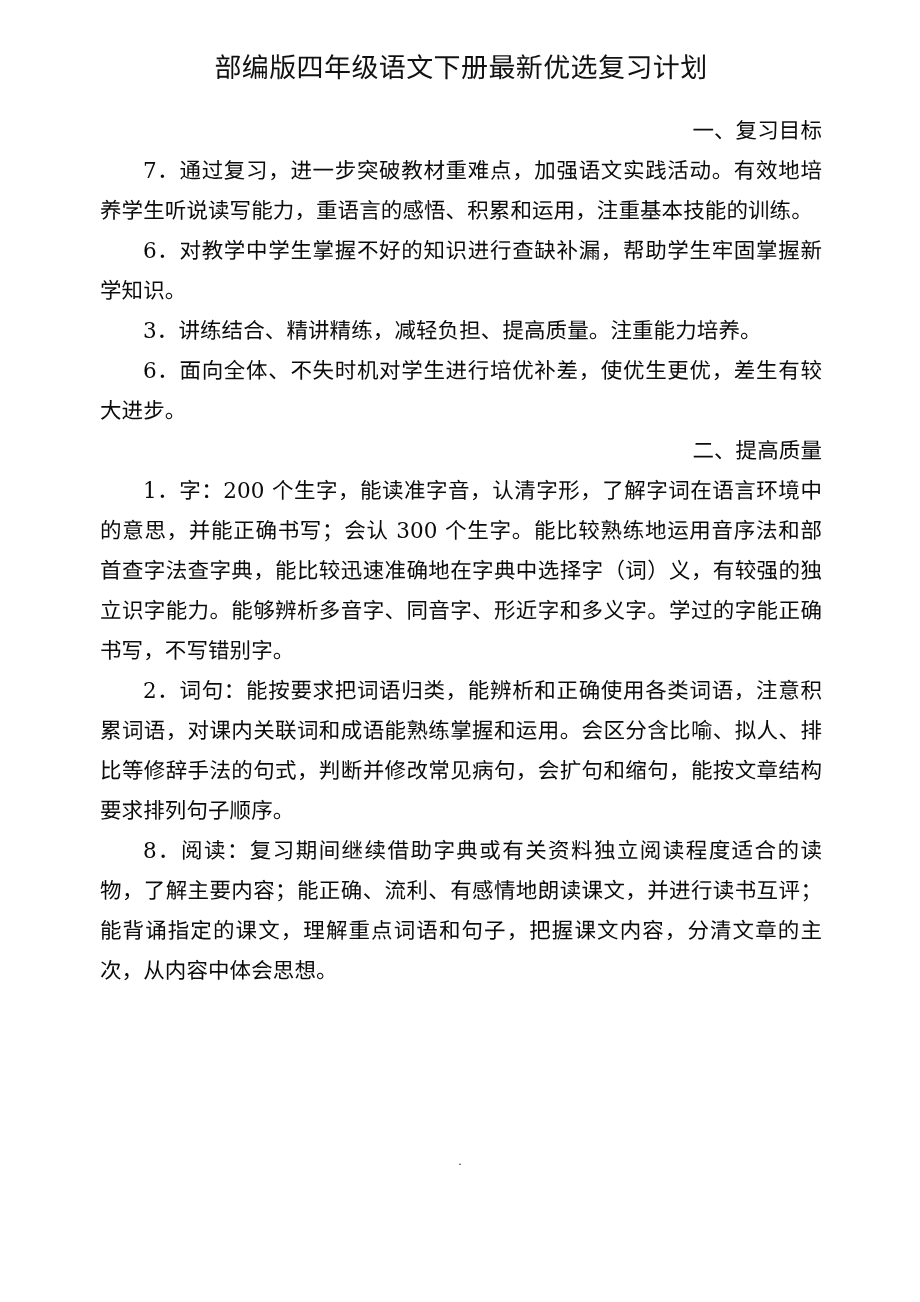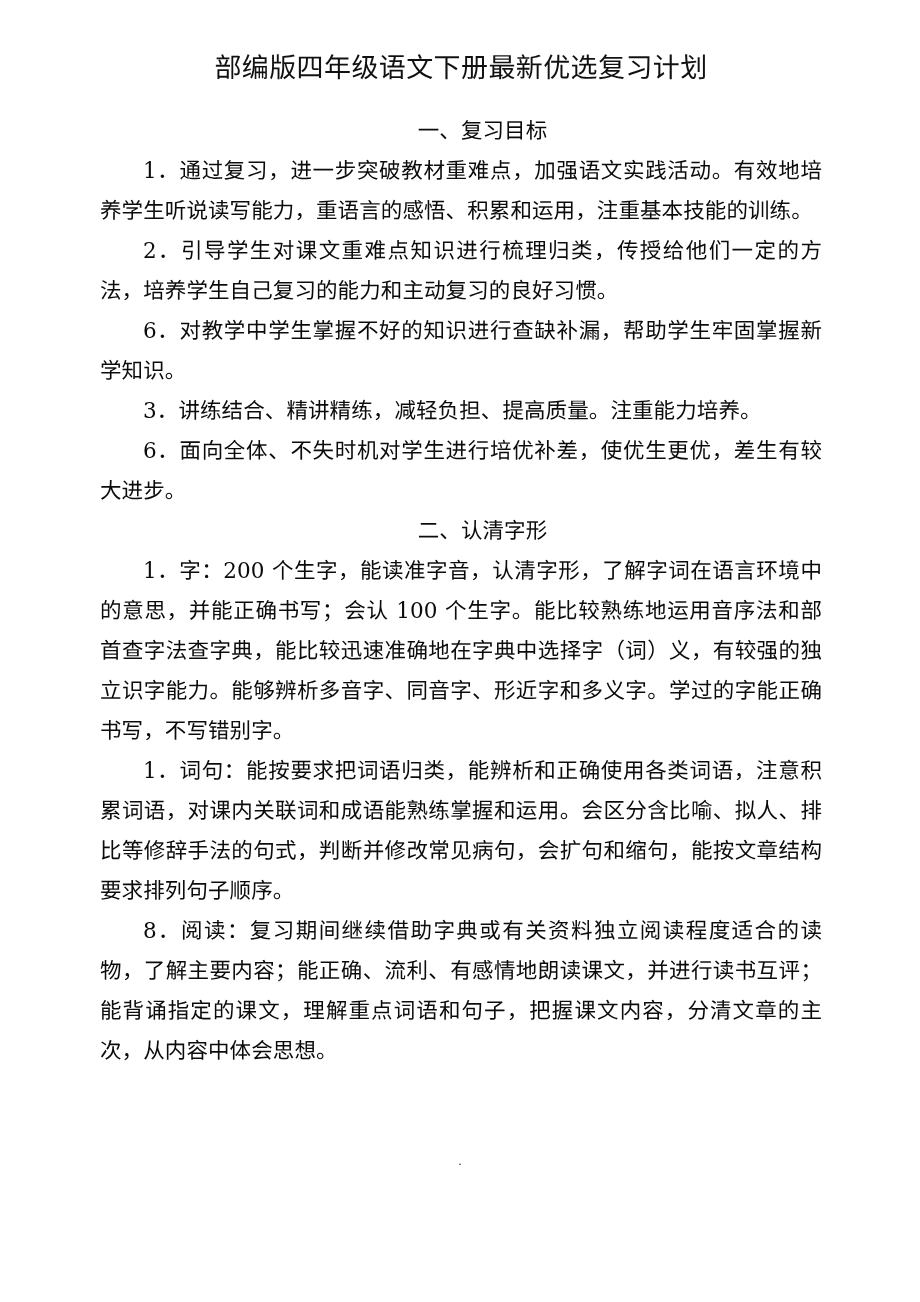--- a/index.html
+++ b/index.html
@@ -45,21 +45,21 @@
     line-height: 40px;
     margin: 0;
     text-align: justify;
     text-justify: inter-ideograph;
     text-indent: 2em;
     letter-spacing: 0.1px;
     color: #0b0b0b;
     word-break: break-all;
   }
   .para.heading-line {
-    text-align: center;
+    text-align: right;
   }
   .footer-mark {
     position: absolute;
     left: 0;
     top: 1156px;
     width: 920px;
     text-align: center;
     font-size: 11px;
     line-height: 11px;
     color: #1a1a1a;
@@ -70,35 +70,34 @@
 <body>
 
 <div class="page">
 
   <div class="content">
 
     <h1 class="doc-title">部编版四年级语文下册最新优选复习计划</h1>
 
     <p class="para heading-line">一、复习目标</p>
 
-    <p class="para">1．通过复习，进一步突破教材重难点，加强语文实践活动。有效地培养学生听说读写能力，重语言的感悟、积累和运用，注重基本技能的训练。</p>
+    <p class="para">7．通过复习，进一步突破教材重难点，加强语文实践活动。有效地培养学生听说读写能力，重语言的感悟、积累和运用，注重基本技能的训练。</p>
 
-    <p class="para">2．引导学生对课文重难点知识进行梳理归类，传授给他们一定的方法，培养学生自己复习的能力和主动复习的良好习惯。</p>
 
     <p class="para">6．对教学中学生掌握不好的知识进行查缺补漏，帮助学生牢固掌握新学知识。</p>
 
     <p class="para">3．讲练结合、精讲精练，减轻负担、提高质量。注重能力培养。</p>
 
     <p class="para">6．面向全体、不失时机对学生进行培优补差，使优生更优，差生有较大进步。</p>
 
-    <p class="para heading-line">二、认清字形</p>
+    <p class="para heading-line">二、提高质量</p>
 
-    <p class="para">1．字：200 个生字，能读准字音，认清字形，了解字词在语言环境中的意思，并能正确书写；会认 100 个生字。能比较熟练地运用音序法和部首查字法查字典，能比较迅速准确地在字典中选择字（词）义，有较强的独立识字能力。能够辨析多音字、同音字、形近字和多义字。学过的字能正确书写，不写错别字。</p>
+    <p class="para">1．字：200 个生字，能读准字音，认清字形，了解字词在语言环境中的意思，并能正确书写；会认 300 个生字。能比较熟练地运用音序法和部首查字法查字典，能比较迅速准确地在字典中选择字（词）义，有较强的独立识字能力。能够辨析多音字、同音字、形近字和多义字。学过的字能正确书写，不写错别字。</p>
 
-    <p class="para">1．词句：能按要求把词语归类，能辨析和正确使用各类词语，注意积累词语，对课内关联词和成语能熟练掌握和运用。会区分含比喻、拟人、排比等修辞手法的句式，判断并修改常见病句，会扩句和缩句，能按文章结构要求排列句子顺序。</p>
+    <p class="para">2．词句：能按要求把词语归类，能辨析和正确使用各类词语，注意积累词语，对课内关联词和成语能熟练掌握和运用。会区分含比喻、拟人、排比等修辞手法的句式，判断并修改常见病句，会扩句和缩句，能按文章结构要求排列句子顺序。</p>
 
     <p class="para">8．阅读：复习期间继续借助字典或有关资料独立阅读程度适合的读物，了解主要内容；能正确、流利、有感情地朗读课文，并进行读书互评；能背诵指定的课文，理解重点词语和句子，把握课文内容，分清文章的主次，从内容中体会思想。</p>
 
   </div>
 
   <div class="footer-mark">.</div>
 
 </div>
 
 </body></html>

